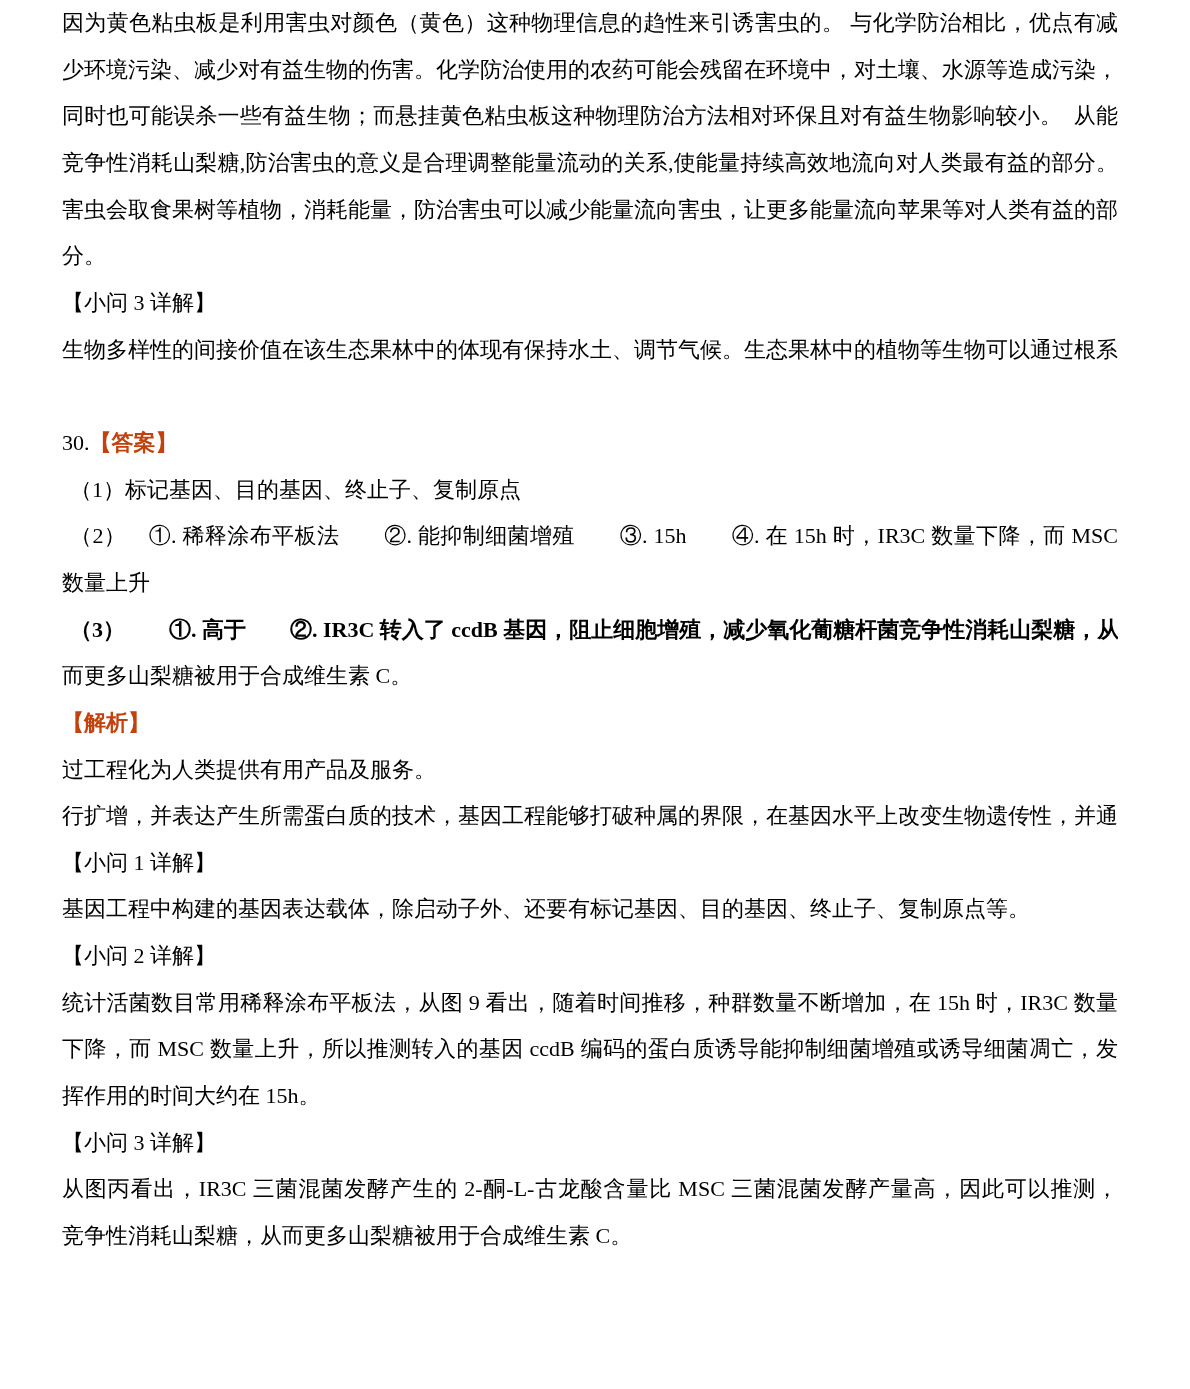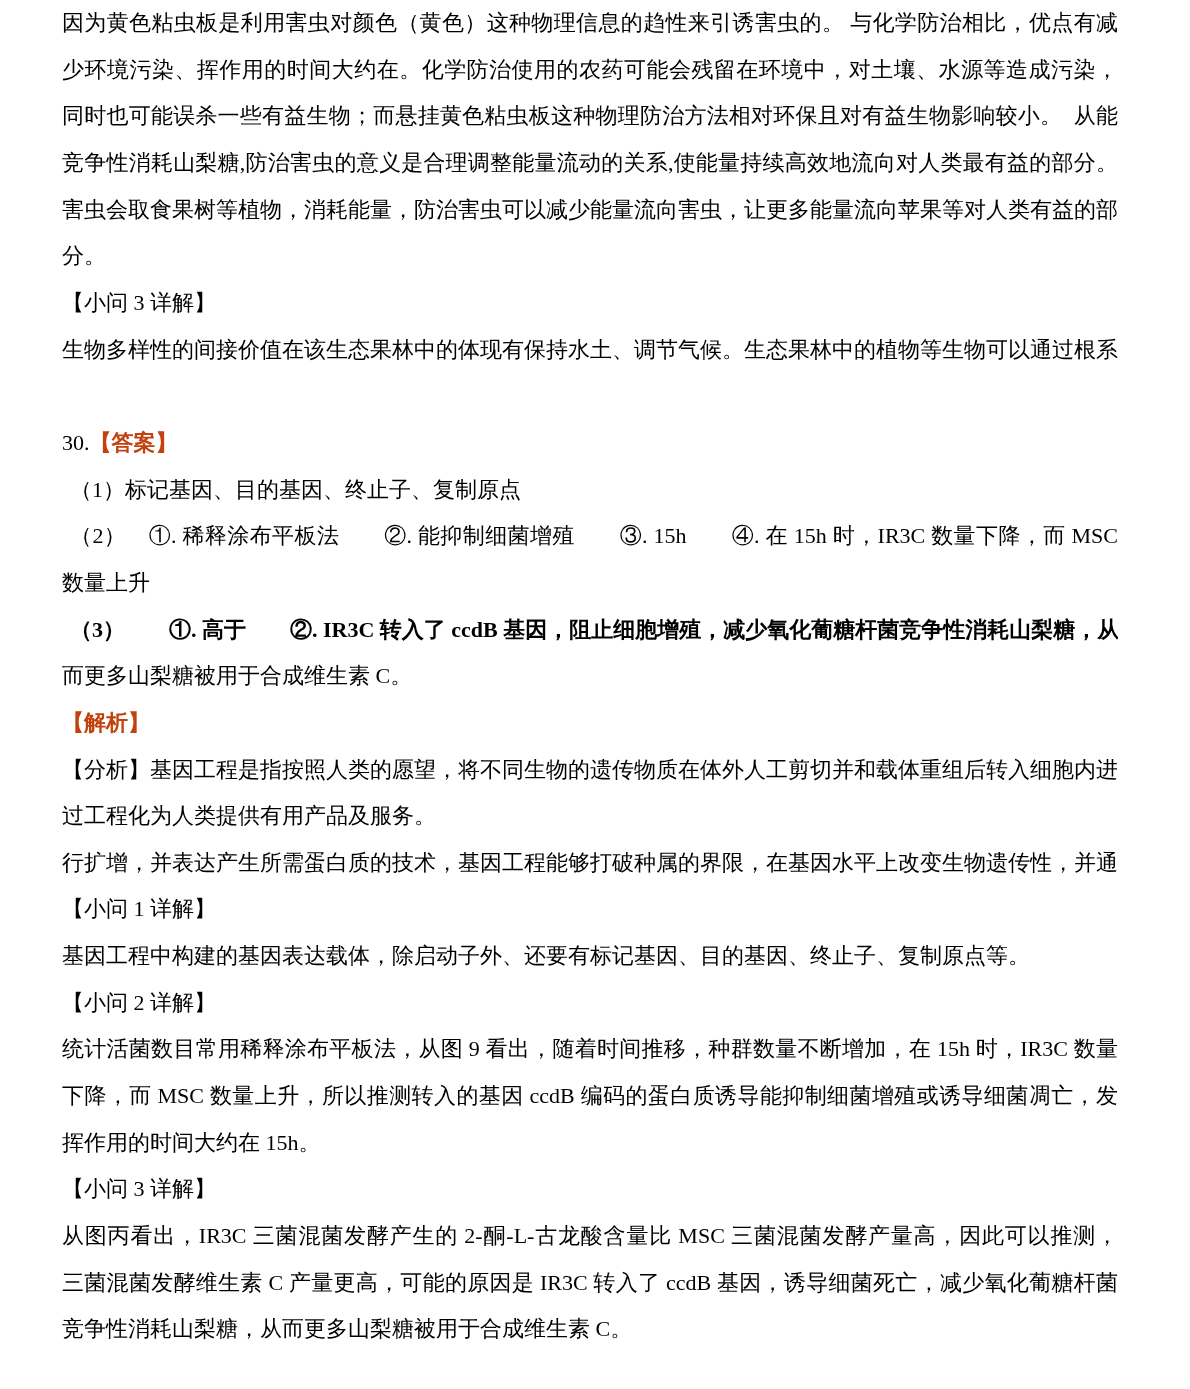--- a/index.html
+++ b/index.html
@@ -42,43 +42,41 @@
   }
   .blank {
     
   }
 </style>
 </head>
 <body>
 
 <div class="page">
   <div class="line just">因为黄色粘虫板是利用害虫对颜色（黄色）这种物理信息的趋性来引诱害虫的。 与化学防治相比，优点有减</div>
-  <div class="line just">少环境污染、挥作用的时间大约在。化学防治使用的农药可能会残留在环境中，对土壤、水源等造成污染，</div>
+  <div class="line just">少环境污染、减少对有益生物的伤害。化学防治使用的农药可能会残留在环境中，对土壤、水源等造成污染，</div>
   <div class="line just">同时也可能误杀一些有益生物；而悬挂黄色粘虫板这种物理防治方法相对环保且对有益生物影响较小。  从能</div>
   <div class="line just">竞争性消耗山梨糖,防治害虫的意义是合理调整能量流动的关系,使能量持续高效地流向对人类最有益的部分。</div>
   <div class="line just">害虫会取食果树等植物，消耗能量，防治害虫可以减少能量流向害虫，让更多能量流向苹果等对人类有益的部</div>
   <div class="line">分。</div>
   <div class="line">【小问 3 详解】</div>
   <div class="line just">生物多样性的间接价值在该生态果林中的体现有保持水土、调节气候。生态果林中的植物等生物可以通过根系</div>
 
   <div class="line blank"></div>
 
   <div class="line"><span>30.</span><span class="blue">【答案】</span></div>
   <div class="line indent">（1）标记基因、目的基因、终止子、复制原点</div>
   <div class="line indent just">（2）　①. 稀释涂布平板法　　②. 能抑制细菌增殖　　③. 15h　　④. 在 15h 时，IR3C 数量下降，而 MSC</div>
   <div class="line">数量上升</div>
   <div class="line indent nowrap">（3）　　①. 高于　　②. IR3C 转入了 ccdB 基因，阻止细胞增殖，减少氧化葡糖杆菌竞争性消耗山梨糖，从</div>
   <div class="line">而更多山梨糖被用于合成维生素 C。</div>
   <div class="line"><span class="blue">【解析】</span></div>
-  <div class="line just">【分析】基因工程是指按照人类的愿望，将不同生物的遗传物质在体外人工剪切并和载体重组后转入细胞内进</div>
   <div class="line">过工程化为人类提供有用产品及服务。</div>
   <div class="line just">行扩增，并表达产生所需蛋白质的技术，基因工程能够打破种属的界限，在基因水平上改变生物遗传性，并通</div>
   <div class="line">【小问 1 详解】</div>
   <div class="line">基因工程中构建的基因表达载体，除启动子外、还要有标记基因、目的基因、终止子、复制原点等。</div>
   <div class="line">【小问 2 详解】</div>
   <div class="line just">统计活菌数目常用稀释涂布平板法，从图 9 看出，随着时间推移，种群数量不断增加，在 15h 时，IR3C 数量</div>
   <div class="line just">下降，而 MSC 数量上升，所以推测转入的基因 ccdB 编码的蛋白质诱导能抑制细菌增殖或诱导细菌凋亡，发</div>
   <div class="line">挥作用的时间大约在 15h。</div>
   <div class="line">【小问 3 详解】</div>
   <div class="line just">从图丙看出，IR3C 三菌混菌发酵产生的 2-酮-L-古龙酸含量比 MSC 三菌混菌发酵产量高，因此可以推测，IR3C</div>
-  <div class="line just">三菌混菌发酵维生素 C 产量更高，可能的原因是 IR3C 转入了 ccdB 基因，诱导细菌死亡，减少氧化葡糖杆菌</div>
   <div class="line">竞争性消耗山梨糖，从而更多山梨糖被用于合成维生素 C。</div>
 </div>
 
 </body></html>

